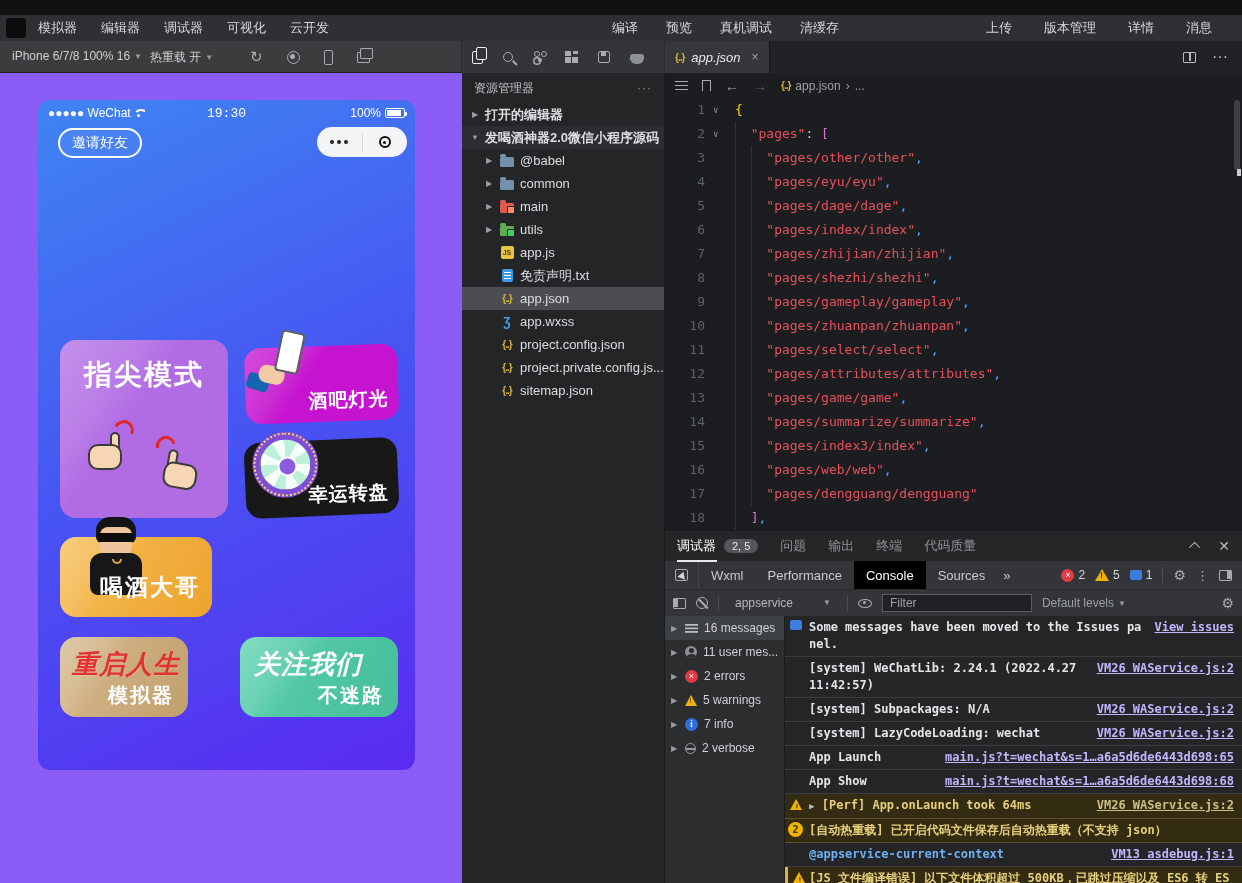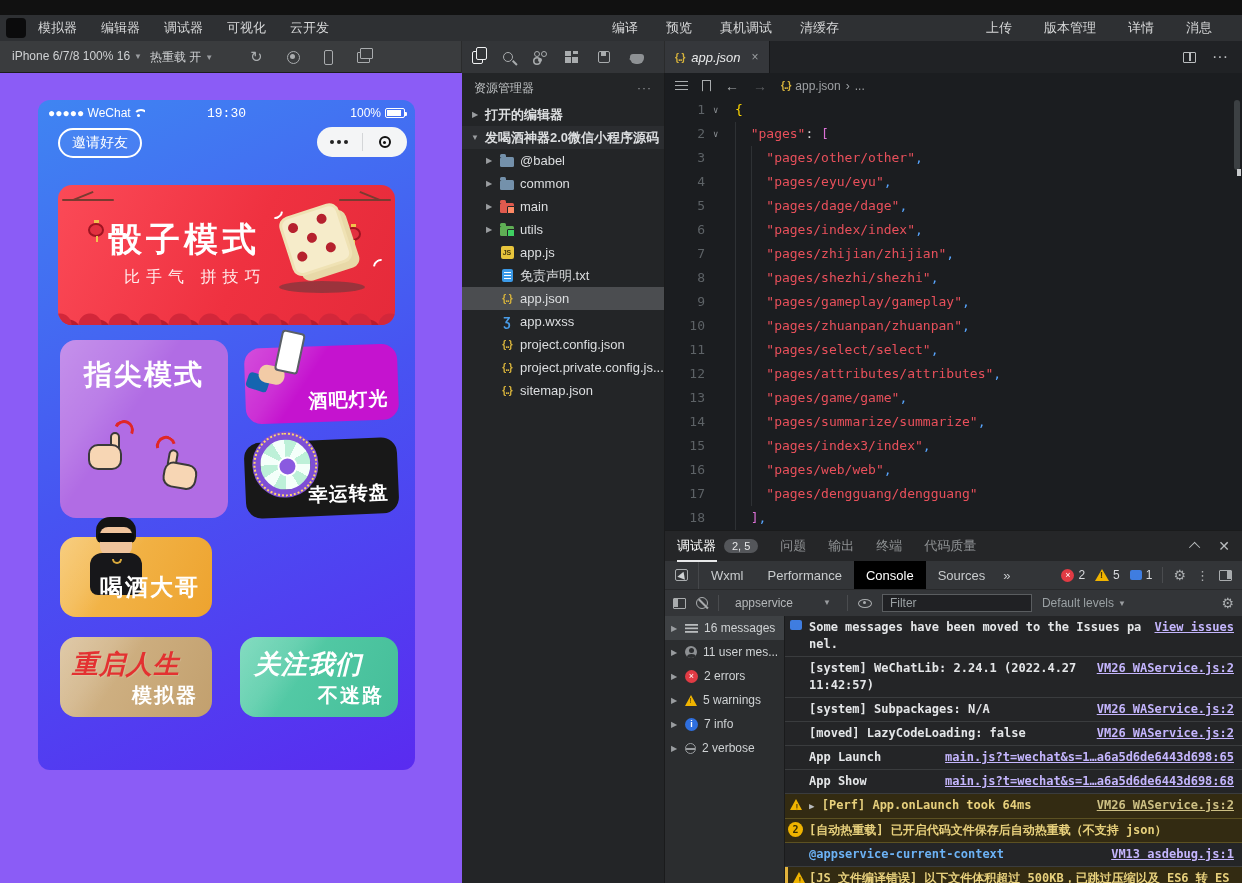--- a/index.html
+++ b/index.html
@@ -146,21 +146,21 @@
   .bro .body{position:absolute;left:4px;top:36px;width:52px;height:42px;background:#17171a;border-radius:12px 12px 8px 8px;}
   .bro .chain{position:absolute;left:26px;top:42px;width:10px;height:5px;border:2px solid #d9a93c;border-top:none;border-radius:0 0 8px 8px;}
   .t-croc{left:204px;top:437px;width:156px;height:80px;background:linear-gradient(115deg,#ce2636,#b01d2b);}
   .t-croc .t-label{position:absolute;right:10px;bottom:14px;font-size:23px;font-weight:bold;color:#fff;letter-spacing:2px;}
   .croc{position:absolute;left:10px;top:-26px;width:78px;height:74px;}
   .croc .bodyc{position:absolute;left:6px;top:18px;width:56px;height:50px;background:#55b431;border-radius:45% 55% 40% 40%;}
   .croc .belly{position:absolute;left:20px;top:40px;width:26px;height:24px;background:#cbe84e;border-radius:50%;}
   .croc .eye{position:absolute;width:18px;height:18px;background:#fff;border:2px solid #2d6b14;border-radius:50%;top:2px;}
   .croc .eye:before{content:"";position:absolute;left:5px;top:5px;width:6px;height:6px;background:#111;border-radius:50%;}
   .croc .snout{position:absolute;left:48px;top:22px;width:26px;height:16px;background:#55b431;border-radius:6px 10px 10px 6px;}
-  .t-restart{left:22px;top:537px;width:152px;height:80px;background:linear-gradient(115deg,#d5b88c,#c2a06e);text-align:right;}
+  .t-restart{left:22px;top:537px;width:128px;height:80px;background:linear-gradient(115deg,#d5b88c,#c2a06e);text-align:right;}
   .t-restart .t-main{position:absolute;left:12px;top:10px;font-size:26px;font-weight:bold;font-style:italic;color:#e33131;letter-spacing:1px;text-shadow:1px 1px 0 #fff2;}
   .t-restart .t-sub{position:absolute;right:14px;bottom:8px;font-size:20px;font-weight:bold;color:#fff;letter-spacing:2px;}
   .t-follow{left:202px;top:537px;width:158px;height:80px;background:linear-gradient(115deg,#5bd0ac,#45be99);}
   .t-follow .t-main{position:absolute;left:14px;top:10px;font-size:26px;font-weight:bold;font-style:italic;color:#fff;letter-spacing:1px;}
   .t-follow .t-sub{position:absolute;right:14px;bottom:8px;font-size:20px;font-weight:bold;color:#fff;letter-spacing:2px;}
 
   
   .explorer{position:absolute;left:462px;top:58px;width:203px;height:825px;background:#232527;border-right:1px solid #1a1b1c;}
   .ex-head{height:30px;display:flex;align-items:center;padding:0 12px;font-size:12px;color:#bfc2c4;}
   .ex-head .more{margin-left:auto;color:#9a9da0;letter-spacing:1px;}
@@ -333,40 +333,20 @@
             <i></i>
             <i></i>
             <i></i>
           </span>
         <span class="cap-div"></span>
         <span class="cap-target">
             <i></i>
           </span>
       </div>
 
-      <div class="banner">
-        <span class="branch" style="left:4px;top:14px;"></span>
-        <span class="branch" style="right:4px;top:14px;transform:scaleX(-1);"></span>
-        <span class="lantern" style="left:30px;top:38px;"></span>
-        <span class="lantern" style="right:34px;top:42px;"></span>
-        <div class="banner-title">骰子模式</div>
-        <div class="banner-sub">比手气 拼技巧</div>
-        <div class="dice-shadow"></div>
-        <div class="dice-wrap">
-          <div class="dice"></div>
-          <span class="pip" style="left:18px;top:14px;"></span>
-          <span class="pip" style="left:48px;top:14px;"></span>
-          <span class="pip" style="left:33px;top:29px;"></span>
-          <span class="pip" style="left:18px;top:44px;"></span>
-          <span class="pip" style="left:48px;top:44px;"></span>
-        </div>
-        <span class="motion" style="right:112px;top:18px;transform:rotate(140deg);"></span>
-        <span class="motion" style="right:6px;top:74px;transform:rotate(-40deg);"></span>
-        <div class="wave"></div>
-      </div>
 
       <div class="tile t-finger sheen">
         <div class="t-label">指尖模式</div>
         <div class="hand" style="left:28px;top:92px;">
           <span class="taparc"></span>
             <span class="finger"></span>
             <span class="palm"></span>
         </div>
         <div class="hand" style="left:94px;top:110px;transform:scaleX(-1) rotate(-10deg);">
           <span class="taparc"></span>
@@ -646,21 +626,21 @@
           </div>
           <div class="crow">
             <span class="txt">[system] WeChatLib: 2.24.1 (2022.4.27 11:42:57)</span>
             <span class="src">VM26 WAService.js:2</span>
           </div>
           <div class="crow">
             <span class="txt">[system] Subpackages: N/A</span>
             <span class="src">VM26 WAService.js:2</span>
           </div>
           <div class="crow">
-            <span class="txt">[moved] LazyCodeLoading: false</span>
+            <span class="txt">[system] LazyCodeLoading: wechat</span>
             <span class="src">VM26 WAService.js:2</span>
           </div>
           <div class="crow">
             <span class="txt">App Launch</span>
             <span class="src">main.js?t=wechat&amp;s=1…a6a5d6de6443d698:65</span>
           </div>
           <div class="crow">
             <span class="txt">App Show</span>
             <span class="src">main.js?t=wechat&amp;s=1…a6a5d6de6443d698:68</span>
           </div>

